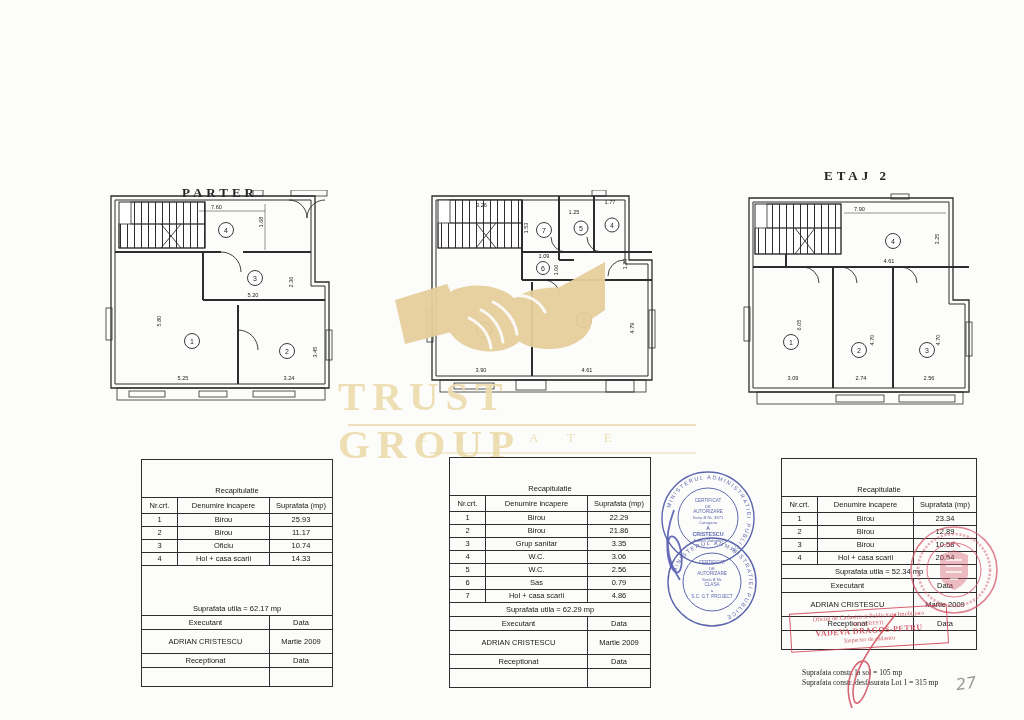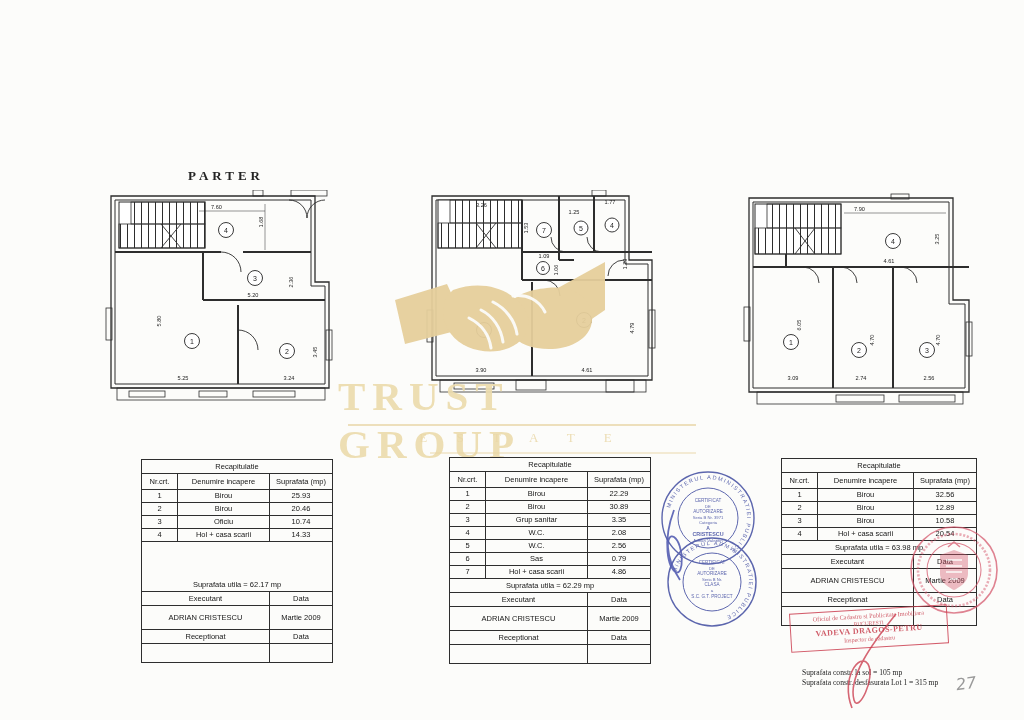--- a/index.html
+++ b/index.html
@@ -15,21 +15,21 @@
   .dimtxt{font-size:5.6px;}
   .roomtxt{font-size:7px;}
   
   .rtable{position:absolute;border:1px solid #2e2e2e;background:rgba(255,255,255,0);}
   .rrow{display:grid;}
   .rrow>div{border-right:1px solid #2e2e2e;border-bottom:1px solid #2e2e2e;
       display:flex;align-items:center;justify-content:center;text-align:center;
       font-size:7.5px;line-height:1.05;color:#171717;padding:0 2px;box-sizing:border-box;}
   .rrow>div:last-child{border-right:none;}
   .rtable .rrow:last-child>div{border-bottom:none;}
-  .h-title{height:14px;} .h-head{height:16px;} .h-row{height:13px;}
+  .h-title{height:14px;margin-top:24px;} .h-head{height:16px;} .h-row{height:13px;}
   .h-total{height:14px;} .h-exec{height:14px;} .h-name{height:24px;} .h-empty{height:18px;}
   
   .wm-brand{position:absolute;left:338px;top:372px;width:364px;text-align:left;
       font-family:"Liberation Serif",serif;font-weight:bold;font-size:41px;
       letter-spacing:7px;color:#ecdcae;opacity:.92;}
   .wm-line{position:absolute;height:2px;background:#e8d5a5;opacity:.75;}
   .wm-sub{position:absolute;left:352px;top:430px;width:340px;text-align:center;
       font-family:"Liberation Serif",serif;font-size:13px;letter-spacing:13px;
       color:#ead8a8;opacity:.85;}
   
@@ -44,21 +44,22 @@
   .footnotes{position:absolute;left:802px;top:668px;font-family:"Liberation Serif",serif;
       font-size:7.6px;line-height:1.35;color:#1d1d1d;}
   .pagenum{position:absolute;left:956px;top:674px;font-family:"DejaVu Sans",sans-serif;
       font-style:italic;font-size:16px;color:#9a9a9a;transform:rotate(-8deg);}
 </style>
 </head>
 <body>
 
 <div class="page">
 
-  <div class="plan-title" style="left:110px;">PARTER</div>
+  <div class="plan-title" style="left:104px;margin-top:17px;">PARTER</div>
+  <div class="plan-title" style="left:741px;">ETAJ 2</div>
 
   <svg class="plan" style="left:103px;top:190px;" width="232" height="224" viewBox="0 0 232 224">
     <defs>
       <pattern id="pA" width="7" height="8" patternUnits="userSpaceOnUse">
         <path d="M3.5,0 V8" stroke="#2d2d2d" stroke-width="1"></path>
       </pattern>
     </defs>
     <g fill="none" stroke="#2d2d2d">
       <path d="M8,6 H212 V92 H226 V198 H8 Z" stroke-width="1.3"></path>
       <path d="M12,10 H208 V96 H222 V194 H12 Z" stroke-width="1"></path>
@@ -281,21 +282,21 @@
         <div>Suprafata (mp)</div>
       </div>
       <div class="rrow h-row" style="grid-template-columns: 36px 1fr 62px;">
         <div>1</div>
         <div>Birou</div>
         <div>25.93</div>
       </div>
       <div class="rrow h-row" style="grid-template-columns: 36px 1fr 62px;">
         <div>2</div>
         <div>Birou</div>
-        <div>20.46</div>
+        <div>11.17</div>
       </div>
       <div class="rrow h-row" style="grid-template-columns: 36px 1fr 62px;">
         <div>3</div>
         <div>Oficiu</div>
         <div>10.74</div>
       </div>
       <div class="rrow h-row" style="grid-template-columns: 36px 1fr 62px;">
         <div>4</div>
         <div>Hol + casa scarii</div>
         <div>14.33</div>
@@ -330,31 +331,31 @@
         <div>Suprafata (mp)</div>
       </div>
       <div class="rrow h-row" style="grid-template-columns: 36px 1fr 62px;">
         <div>1</div>
         <div>Birou</div>
         <div>22.29</div>
       </div>
       <div class="rrow h-row" style="grid-template-columns: 36px 1fr 62px;">
         <div>2</div>
         <div>Birou</div>
-        <div>30.89</div>
+        <div>21.86</div>
       </div>
       <div class="rrow h-row" style="grid-template-columns: 36px 1fr 62px;">
         <div>3</div>
         <div>Grup sanitar</div>
         <div>3.35</div>
       </div>
       <div class="rrow h-row" style="grid-template-columns: 36px 1fr 62px;">
         <div>4</div>
         <div>W.C.</div>
-        <div>2.08</div>
+        <div>3.06</div>
       </div>
       <div class="rrow h-row" style="grid-template-columns: 36px 1fr 62px;">
         <div>5</div>
         <div>W.C.</div>
         <div>2.56</div>
       </div>
       <div class="rrow h-row" style="grid-template-columns: 36px 1fr 62px;">
         <div>6</div>
         <div>Sas</div>
         <div>0.79</div>
@@ -389,39 +390,39 @@
         <div>Recapitulatie</div>
       </div>
       <div class="rrow h-head" style="grid-template-columns: 36px 1fr 62px;">
         <div>Nr.crt.</div>
         <div>Denumire incapere</div>
         <div>Suprafata (mp)</div>
       </div>
       <div class="rrow h-row" style="grid-template-columns: 36px 1fr 62px;">
         <div>1</div>
         <div>Birou</div>
-        <div>32.56</div>
+        <div>23.34</div>
       </div>
       <div class="rrow h-row" style="grid-template-columns: 36px 1fr 62px;">
         <div>2</div>
         <div>Birou</div>
         <div>12.89</div>
       </div>
       <div class="rrow h-row" style="grid-template-columns: 36px 1fr 62px;">
         <div>3</div>
         <div>Birou</div>
         <div>10.58</div>
       </div>
       <div class="rrow h-row" style="grid-template-columns: 36px 1fr 62px;">
         <div>4</div>
         <div>Hol + casa scarii</div>
         <div>20.54</div>
       </div>
       <div class="rrow h-total" style="grid-template-columns: 1fr;">
-        <div>Suprafata utila = 63.98 mp</div>
+        <div>Suprafata utila = 52.34 mp</div>
       </div>
       <div class="rrow h-exec" style="grid-template-columns: 1fr 62px;">
         <div>Executant</div>
         <div>Data</div>
       </div>
       <div class="rrow h-name" style="grid-template-columns: 1fr 62px;">
         <div>ADRIAN CRISTESCU</div>
         <div>Martie 2009</div>
       </div>
       <div class="rrow h-exec" style="grid-template-columns: 1fr 62px;">

